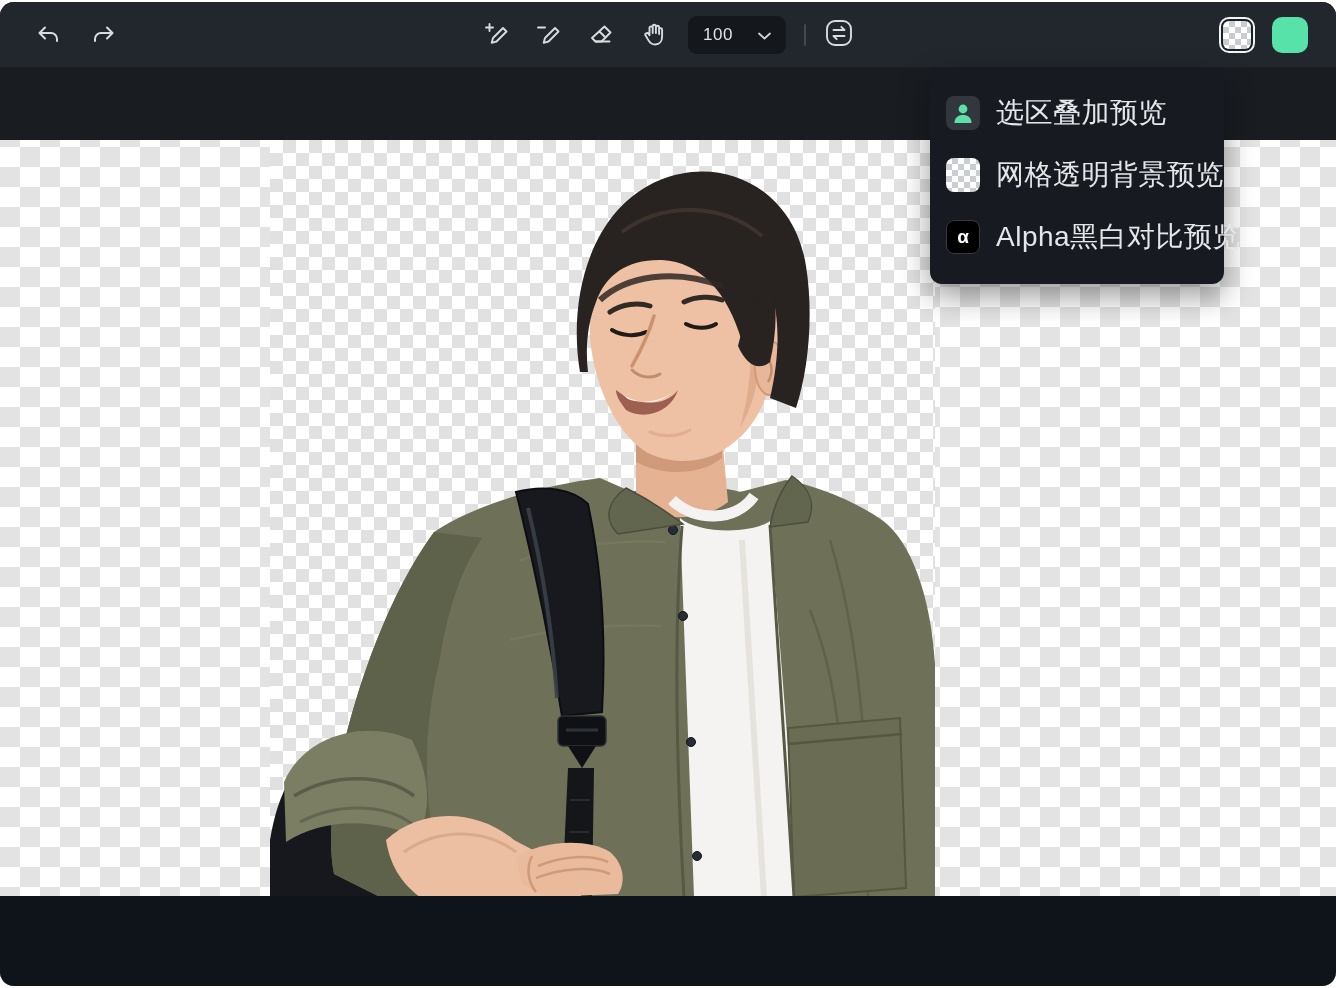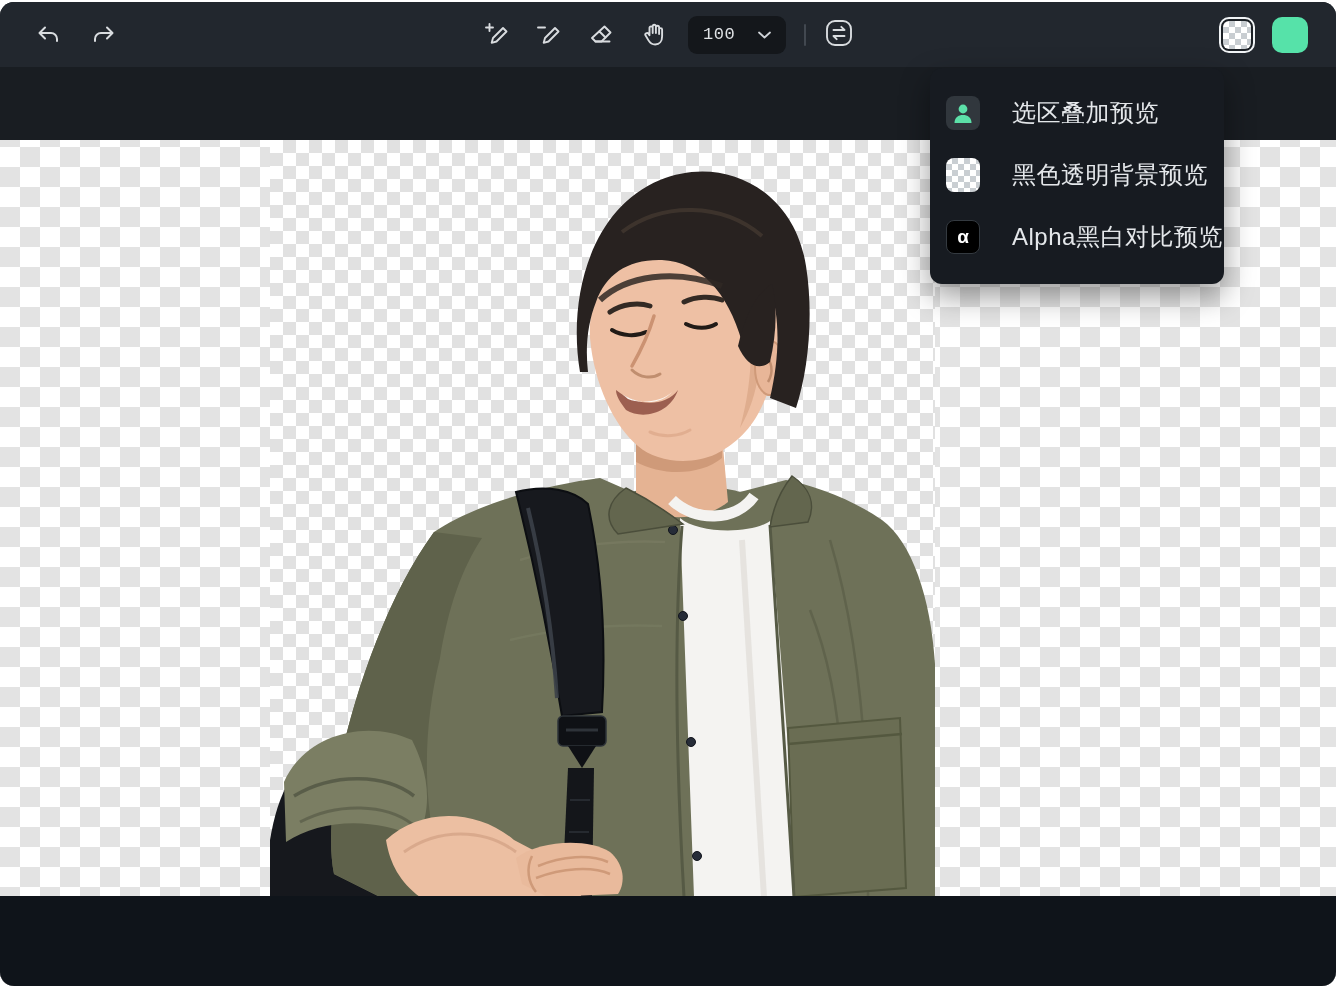--- a/index.html
+++ b/index.html
@@ -7,21 +7,21 @@
 
   
   .app-window{
     position:absolute; left:0; top:2px; width:1336px; height:984px;
     border-radius:14px; overflow:hidden; background:#171b20;
   }
 
   
   .toolbar{
     position:absolute; left:0; top:0; width:100%; height:65px;
-    background:#22272e; z-index:6;font-family:Liberation Mono, monospace;
+    background:#22272e; z-index:6;
   }
   .tb-left{ position:absolute; left:32px; top:0; height:65px; display:flex; align-items:center; gap:24px; }
   .tb-center{ position:absolute; left:482px; top:0; height:65px; display:flex; align-items:center; }
   .tb-right{ position:absolute; right:28px; top:0; height:65px; display:flex; align-items:center; gap:17px; }
   .icon-btn{ width:32px; height:32px; display:flex; align-items:center; justify-content:center;
              border-radius:6px; cursor:pointer; background:transparent; border:none; }
   .icon-btn + .icon-btn{ margin-left:20px; }
   .icon-btn svg{ display:block; }
   .zoom-box{
     margin-left:18px; width:98px; height:38px; background:#14171b; border-radius:9px;
@@ -61,21 +61,21 @@
   }
   .menu-item{ height:62px; display:flex; align-items:center; padding:0 16px; cursor:pointer; }
   .menu-icon{ width:34px; height:34px; border-radius:8px; flex:0 0 34px;
               display:flex; align-items:center; justify-content:center; }
   .mi-person{ background:#31373d; }
   .mi-grid{ background:
       conic-gradient(#c9ced2 25%, #ffffff 0 50%, #c9ced2 0 75%, #ffffff 0) 0 0/12px 12px padding-box,
       #ffffff; }
   .mi-black{ background:#05070a; border:2px solid #6a7076; }
   .mi-alpha{ background:#000000; border:1px solid #343a40; color:#ffffff; font-size:19px; font-weight:bold; }
-  .menu-label{ margin-left:32px; color:#e4e7ea; font-size:24px; letter-spacing:.5px; white-space:nowrap; }
+  .menu-label{ margin-left:16px; color:#e4e7ea; font-size:28px; letter-spacing:.5px; white-space:nowrap; }
 </style>
 </head>
 <body>
 
 <div class="app-window">
 
   <div class="canvas-area"></div>
   <div class="band-top"></div>
 
   <div class="photo-layer">
@@ -242,21 +242,21 @@
       <span class="menu-icon mi-person">
         <svg width="24" height="24" viewBox="0 0 24 24">
           <circle cx="12" cy="8" r="4.4" fill="#5ce0a8"></circle>
           <path d="M3.5 22 c0 -5.4 3.8 -8 8.5 -8 s8.5 2.6 8.5 8 z" fill="#5ce0a8"></path>
         </svg>
       </span>
       <span class="menu-label">选区叠加预览</span>
     </div>
     <div class="menu-item">
       <span class="menu-icon mi-grid"></span>
-      <span class="menu-label">黑色透明背景预览</span>
+      <span class="menu-label">网格透明背景预览</span>
     </div>
     <div class="menu-item">
       <span class="menu-icon mi-alpha">α</span>
       <span class="menu-label">Alpha黑白对比预览</span>
     </div>
   </div>
 
 </div>
 
 </body></html>

